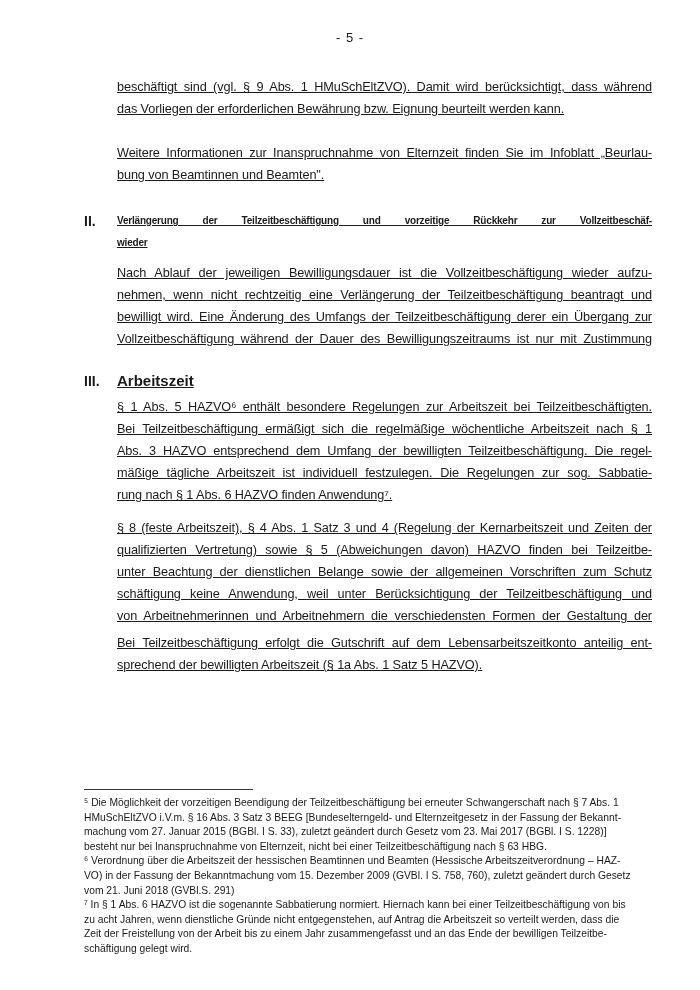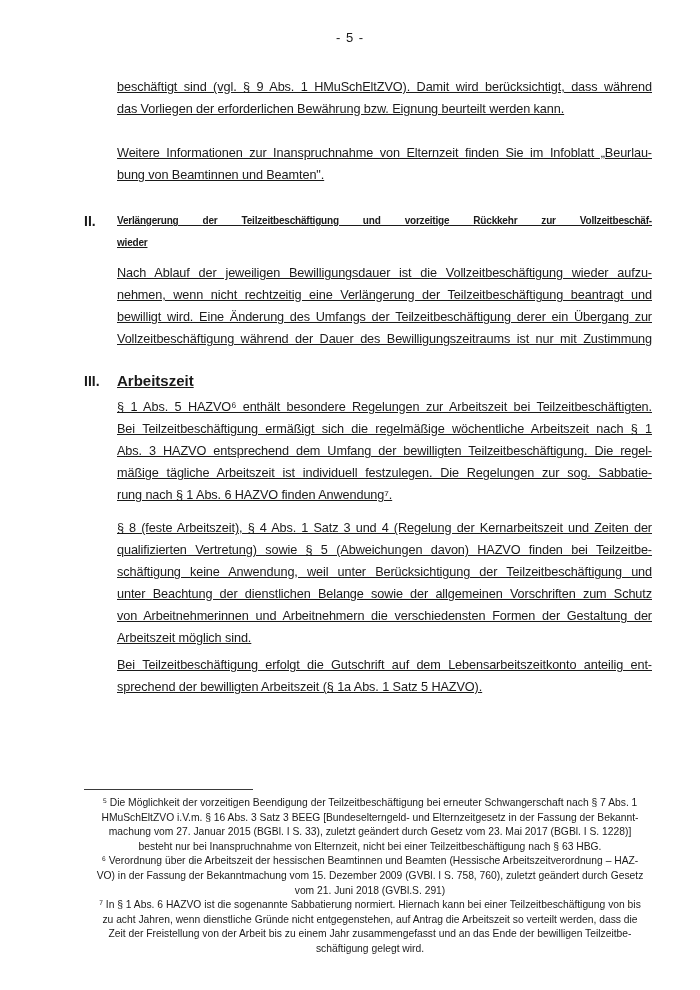--- a/index.html
+++ b/index.html
@@ -81,21 +81,21 @@
   .fn-rule {
     width: 169px;
     border-top: 1.5px solid #3a3a3a;
     margin-bottom: 6px;
   }
   .footnote {
     margin: 0;
     font-size: 10.3px;
     line-height: 14.6px;
     white-space: pre-line;
-    text-align: center;
+    text-align: left;
   }
 </style>
 </head>
 <body>
 
 <div class="page">
 
   <div class="pageno">- 5 -</div>
 
   <div class="content">
@@ -130,24 +130,23 @@
       <div class="para mb11">
           <div class="line">§ 1 Abs. 5 HAZVO⁶ enthält besondere Regelungen zur Arbeitszeit bei Teilzeitbeschäftigten.</div>
           <div class="line">Bei Teilzeitbeschäftigung ermäßigt sich die regelmäßige wöchentliche Arbeitszeit nach § 1</div>
           <div class="line">Abs. 3 HAZVO entsprechend dem Umfang der bewilligten Teilzeitbeschäftigung. Die regel-</div>
           <div class="line">mäßige tägliche Arbeitszeit ist individuell festzulegen. Die Regelungen zur sog. Sabbatie-</div>
           <div class="line last">rung nach § 1 Abs. 6 HAZVO finden Anwendung⁷.</div>
         </div>
       <div class="para mb5">
           <div class="line">§ 8 (feste Arbeitszeit), § 4 Abs. 1 Satz 3 und 4 (Regelung der Kernarbeitszeit und Zeiten der</div>
           <div class="line">qualifizierten Vertretung) sowie § 5 (Abweichungen davon) HAZVO finden bei Teilzeitbe-</div>
+          <div class="line">unter Beachtung der dienstlichen Belange sowie der allgemeinen Vorschriften zum Schutz</div>
           <div class="line">schäftigung keine Anwendung, weil unter Berücksichtigung der Teilzeitbeschäftigung und</div>
-          <div class="line">unter Beachtung der dienstlichen Belange sowie der allgemeinen Vorschriften zum Schutz</div>
           <div class="line">von Arbeitnehmerinnen und Arbeitnehmern die verschiedensten Formen der Gestaltung der</div>
-          <div class="line last">Arbeitszeit möglich sind.</div>
         </div>
       <div class="para">
           <div class="line">Bei Teilzeitbeschäftigung erfolgt die Gutschrift auf dem Lebensarbeitszeitkonto anteilig ent-</div>
           <div class="line last">sprechend der bewilligten Arbeitszeit (§ 1a Abs. 1 Satz 5 HAZVO).</div>
         </div>
     </section>
 
   </div>
 
   <div class="footnotes">

